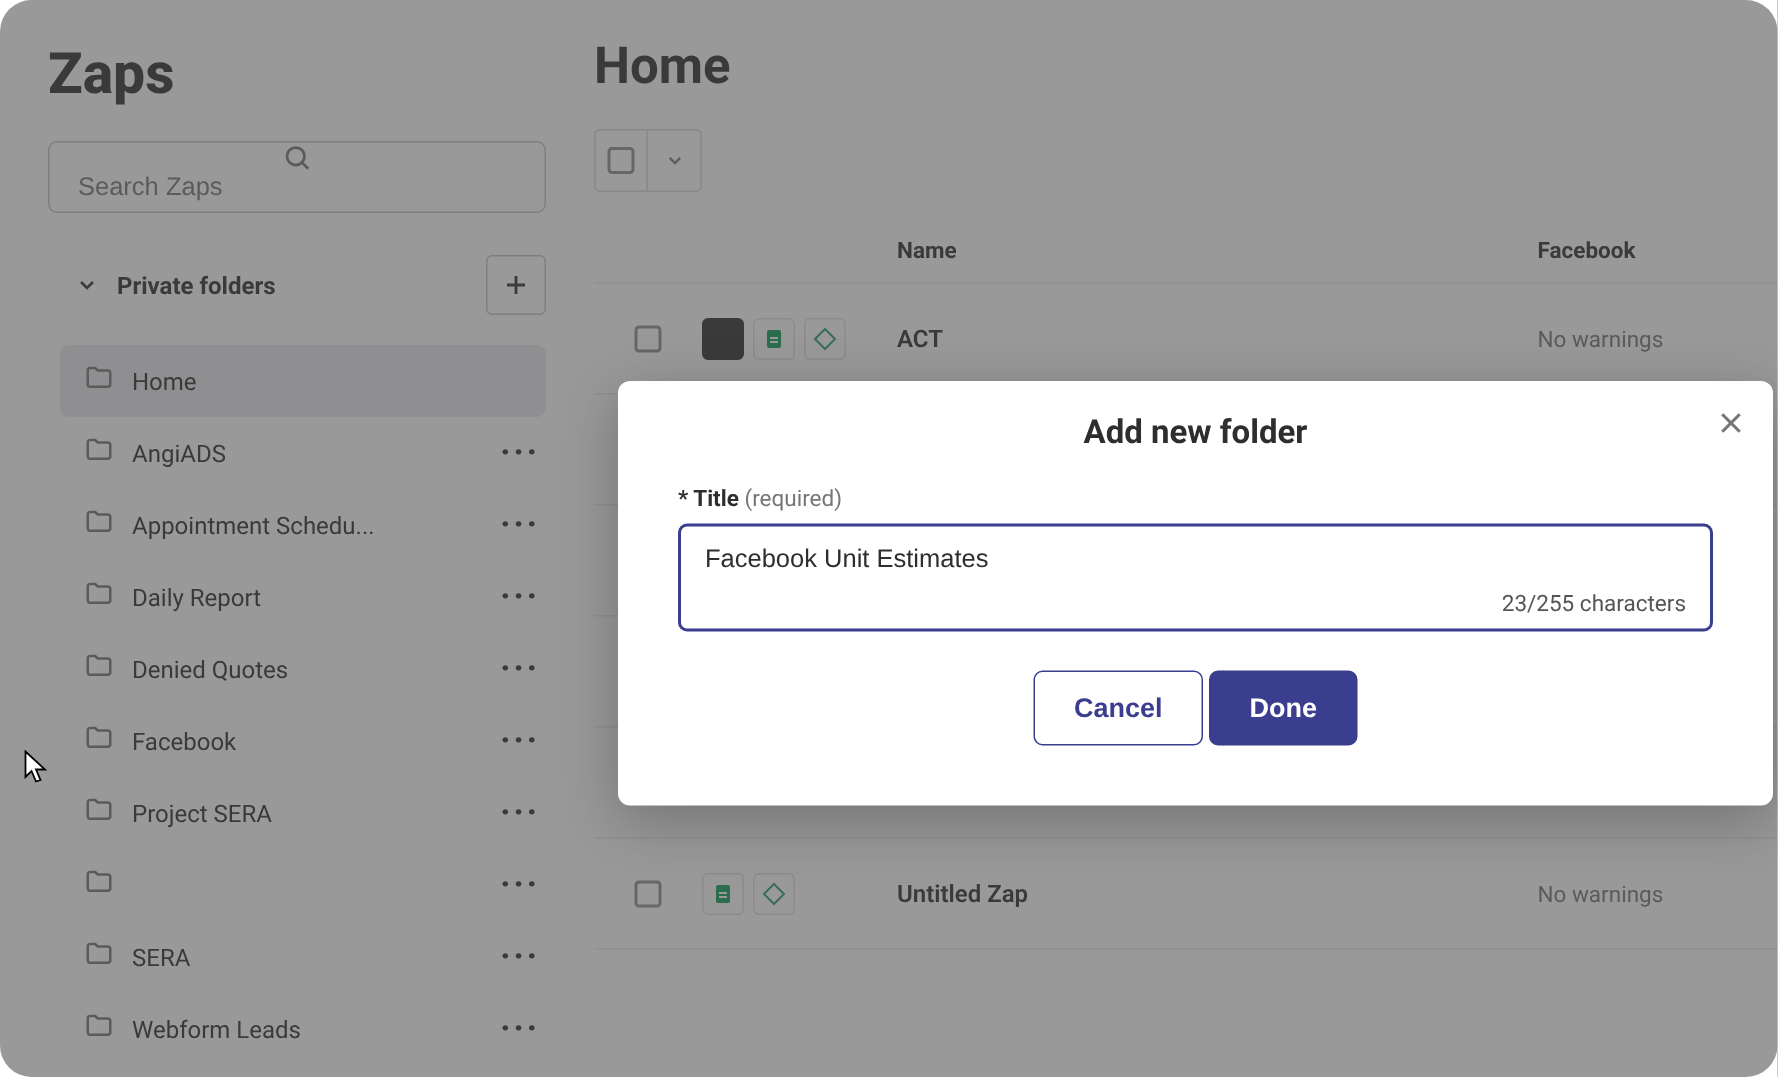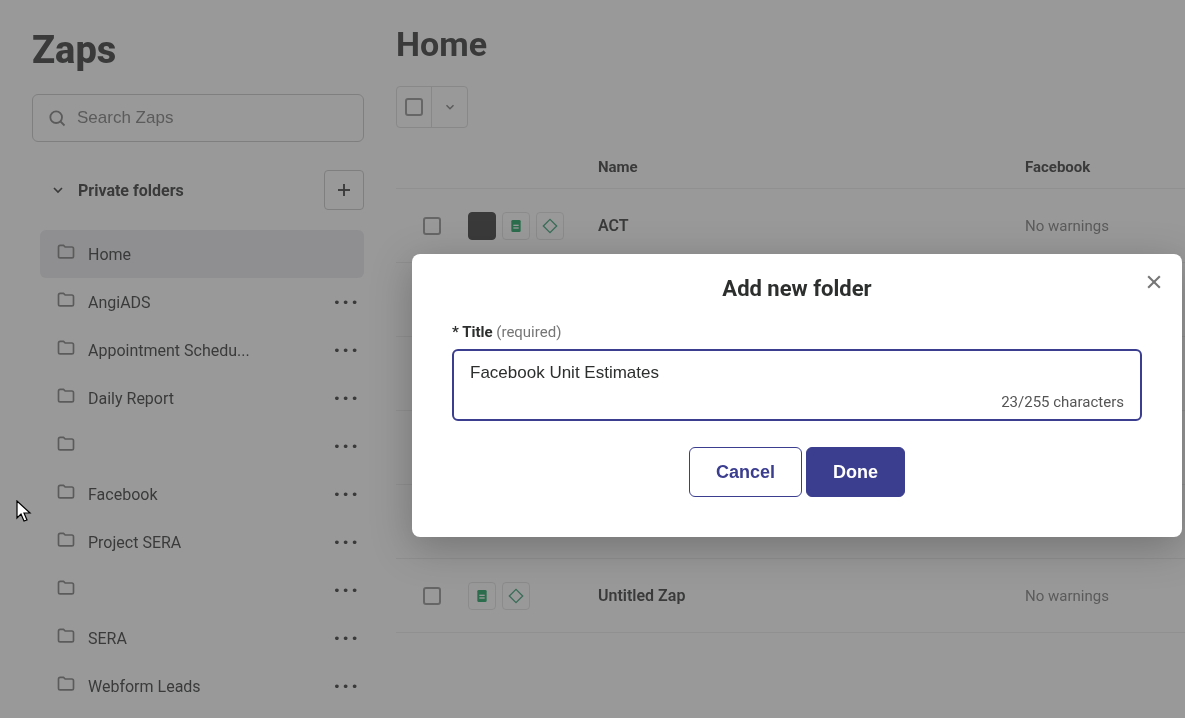--- a/index.html
+++ b/index.html
@@ -29,20 +29,21 @@
   }
   .search-wrap {
     border: 1px solid #c6c6c8;
     border-radius: 6px;
     height: 48px;
     display: flex;
     align-items: center;
     padding: 0 14px;
     margin-bottom: 18px;
     color: #767677;
+    flex-direction: column;
   }
   .search-wrap svg { flex-shrink:0; }
   .search-wrap input {
     border: none;
     outline: none;
     font-size: 17px;
     margin-left: 10px;
     width: 100%;
     background: transparent;
   }
@@ -155,20 +156,21 @@
   }
   .row .col-name { font-weight:600; font-size:16px;}
   .row .col-warn { color:#767677; font-size:15px;}
 
   
   .overlay {
     position:absolute; inset:0;
     background:rgba(70,70,70,0.55);
     display:flex;
     justify-content:center;
+    border-radius:21px;
   }
   .modal {
     position:absolute;
     top:254px;
     left:412px;
     width:770px;
     background:#fff;
     border-radius:8px;
     padding: 22px 40px 40px 40px;
     box-shadow:0 10px 40px rgba(0,0,0,0.25);
@@ -265,20 +267,21 @@
           <span class="folder-icon"><svg width="20" height="20" viewBox="0 0 24 24" fill="none" stroke="#767677" stroke-width="2">
               <path d="M3 6 a2 2 0 0 1 2-2 h4 l2 2 h8 a2 2 0 0 1 2 2 v9 a2 2 0 0 1-2 2 H5 a2 2 0 0 1-2-2 Z"></path>
             </svg></span>
           <span class="folder-label">Daily Report</span>
           <span class="folder-more">···</span>
         </div>
         <div class="folder-item">
           <span class="folder-icon"><svg width="20" height="20" viewBox="0 0 24 24" fill="none" stroke="#767677" stroke-width="2">
               <path d="M3 6 a2 2 0 0 1 2-2 h4 l2 2 h8 a2 2 0 0 1 2 2 v9 a2 2 0 0 1-2 2 H5 a2 2 0 0 1-2-2 Z"></path>
             </svg></span>
+          <span class="folder-label">Denied Quotes</span>
           <span class="folder-more">···</span>
         </div>
         <div class="folder-item">
           <span class="folder-icon"><svg width="20" height="20" viewBox="0 0 24 24" fill="none" stroke="#767677" stroke-width="2">
               <path d="M3 6 a2 2 0 0 1 2-2 h4 l2 2 h8 a2 2 0 0 1 2 2 v9 a2 2 0 0 1-2 2 H5 a2 2 0 0 1-2-2 Z"></path>
             </svg></span>
           <span class="folder-label">Facebook</span>
           <span class="folder-more">···</span>
         </div>
         <div class="folder-item">

